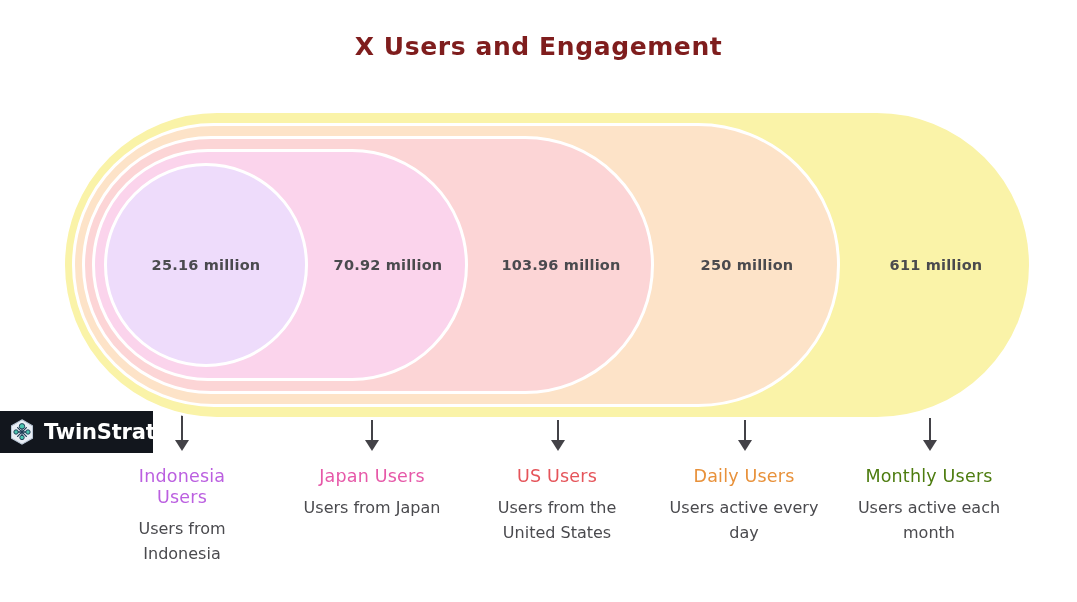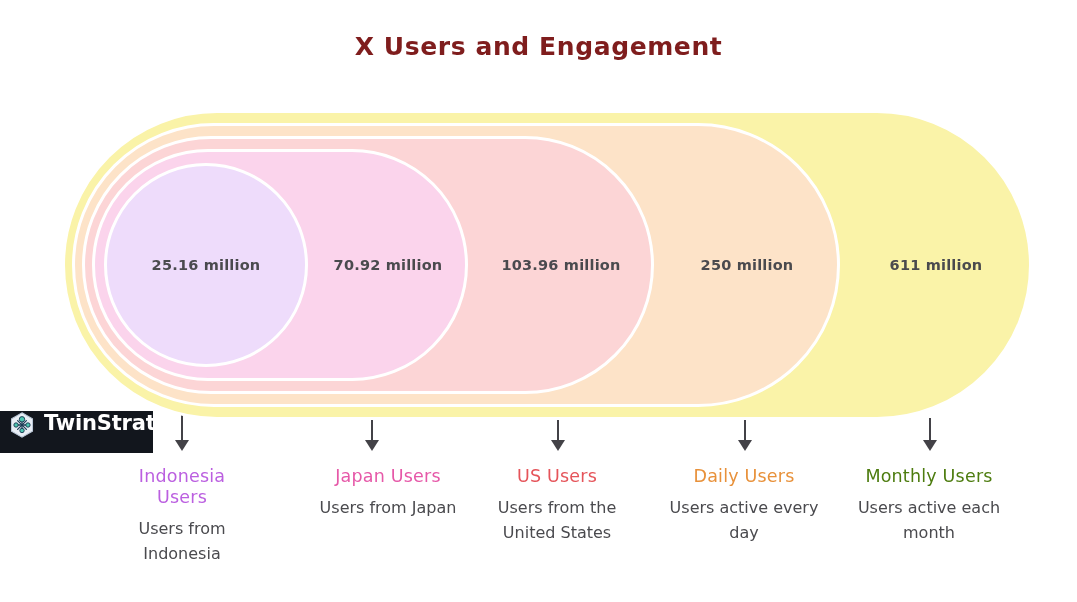--- a/index.html
+++ b/index.html
@@ -104,21 +104,21 @@
 
   
   #watermark {
     position: absolute;
     left: 0;
     top: 411px;
     width: 153px;
     height: 42px;
     background: #12161d;
     display: flex;
-    align-items: flex-start;
+    align-items: center;
     gap: 8px;
     padding-left: 8px;
     box-sizing: border-box;
   }
   #watermark .wm-text {
     font-family: "DejaVu Sans", sans-serif;
     font-size: 21px;
     font-weight: bold;
     color: #ffffff;
     letter-spacing: -0.2px;
@@ -169,21 +169,21 @@
   <div class="arrowhead" style="left:923px; top:440px;"></div>
 </div>
 
 <div id="legend">
 
   <div class="legend-col" style="left:112px; width:140px;">
     <div class="legend-title" style="color:#bb5fe0;">Indonesia Users</div>
     <div class="legend-desc">Users from Indonesia</div>
   </div>
 
-  <div class="legend-col" style="left:312px; width:152px;">
+  <div class="legend-col" style="left:296px; width:152px;">
     <div class="legend-title" style="color:#e658a8;">Japan Users</div>
     <div class="legend-desc">Users from Japan</div>
   </div>
 
   <div class="legend-col" style="left:487px; width:140px;">
     <div class="legend-title" style="color:#e5545a;">US Users</div>
     <div class="legend-desc">Users from the United States</div>
   </div>
 
   <div class="legend-col" style="left:668px; width:152px;">

